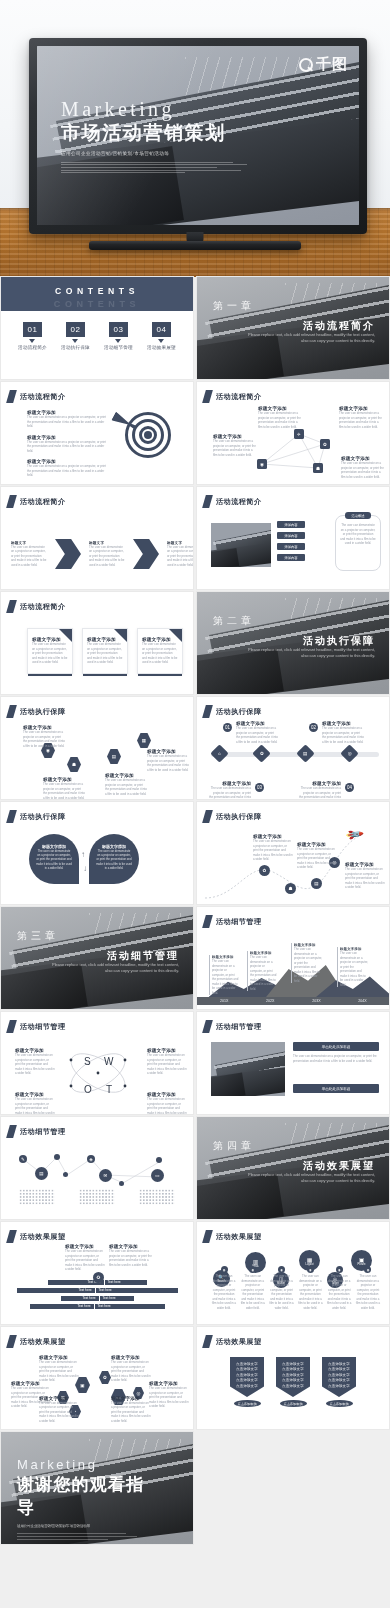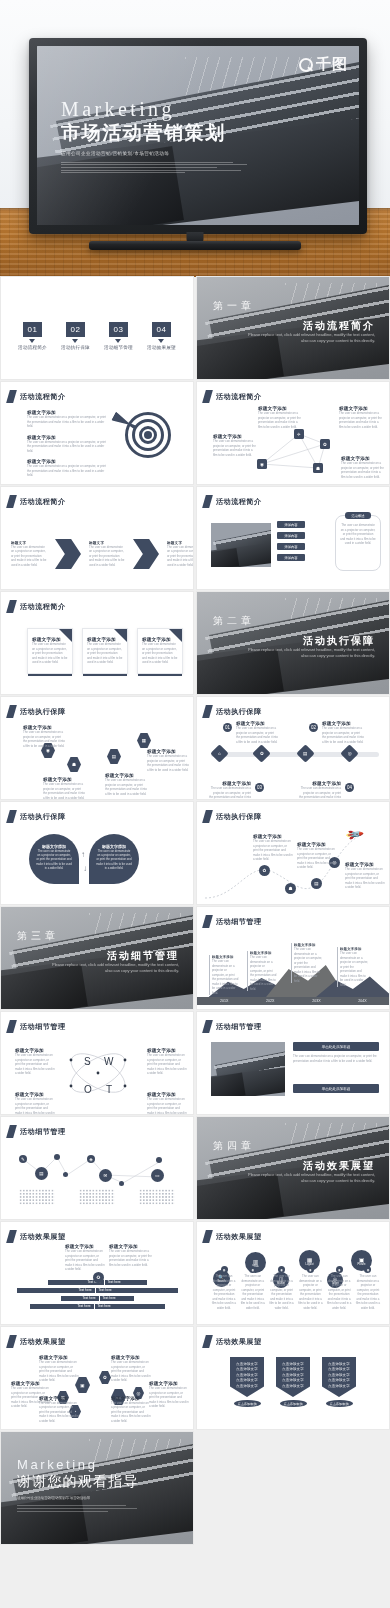--- a/index.html
+++ b/index.html
@@ -216,20 +216,24 @@
         </div>
       </div>
     </div>
     <div class="tv-stand-neck"></div>
     <div class="tv-stand-base"></div>
   </div>
 
   <div class="grid">
 
     <div class="slide">
+      <div class="contents-top">
+        <div class="big">CONTENTS</div>
+        <div class="ghost">CONTENTS</div>
+      </div>
       <div class="c-items">
         <div class="c-item">
           <div class="num">01</div>
           <div class="caret"></div>
           <div class="cap">活动流程简介</div>
         </div>
         <div class="c-item">
           <div class="num">02</div>
           <div class="caret"></div>
           <div class="cap">活动执行保障</div>
@@ -876,21 +880,21 @@
       <div class="bldg">
           <div class="sky"></div>
           <div class="wires"></div>
           <div class="slabA"></div>
         <div class="floors"></div>
           <div class="slabB"></div>
           <div class="dark-l"></div>
         </div>
       <div style="position:absolute;left:16px;top:26px;width:130px">
         <div style="font-size:13px;letter-spacing:2.6px;color:#f2f4f7;font-weight:300;line-height:1.1">Marketing</div>
-        <div style="font-size:14px;letter-spacing:1.2px;color:#fff;font-weight:400;margin-top:1px">谢谢您的观看指导</div>
+        <div style="font-size:17px;letter-spacing:1.2px;color:#fff;font-weight:700;margin-top:1px">谢谢您的观看指导</div>
         <div style="font-size:3.4px;color:rgba(255,255,255,.75);margin-top:5px;line-height:1.5">适用公司企业活动营销/营销策划/市场营销活动等</div>
         <div style="margin-top:4px;display:flex;flex-direction:column;gap:1.6px">
           <i style="display:block;height:1px;width:84%;background:rgba(255,255,255,.28)"></i>
           <i style="display:block;height:1px;width:92%;background:rgba(255,255,255,.28)"></i>
           <i style="display:block;height:1px;width:70%;background:rgba(255,255,255,.28)"></i>
         </div>
       </div>
     </div>
 
     <div class="slide empty" style="height:112px"></div>

